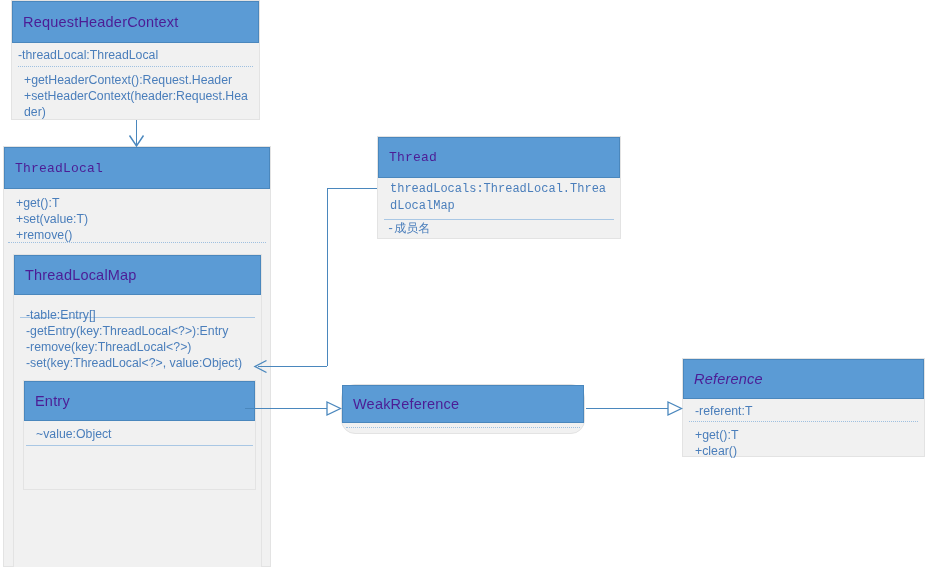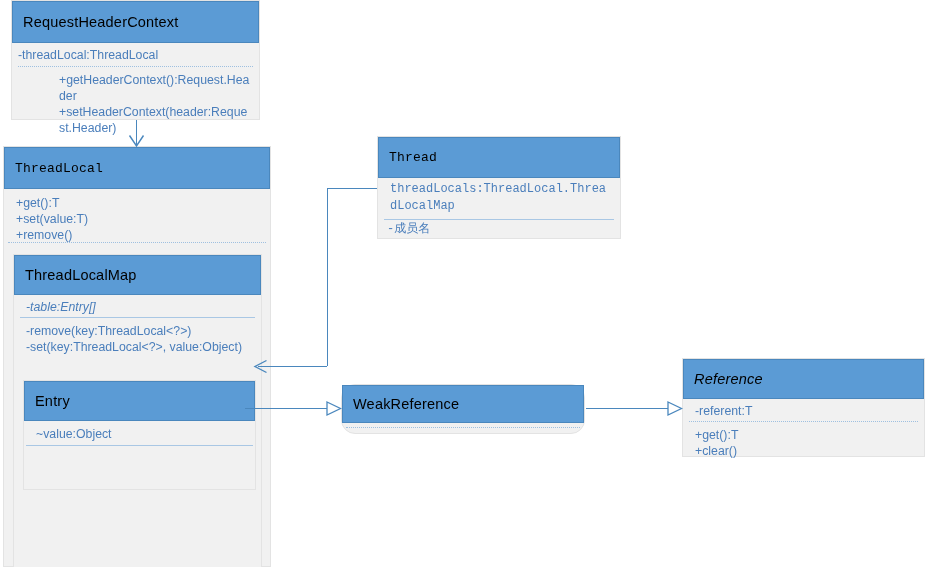--- a/index.html
+++ b/index.html
@@ -19,21 +19,21 @@
   
   .uml {
     position: absolute;
     box-sizing: border-box;
     background: #f1f1f1;
     border: 1px solid #e3e3e3;
   }
   .uml > .hdr {
     box-sizing: border-box;
     background: #5b9bd5;
-    color: #000000;
+    color: #4c1d95;
     border: 1px solid #4a87bd;
     display: flex;
     align-items: center;
     padding-left: 10px;
     font-size: 14.5px;
     letter-spacing: .2px;
     white-space: nowrap;
     overflow: hidden;
   }
   .uml > .hdr.abstract { font-style: italic; text-align: right; }
@@ -74,42 +74,43 @@
 <body>
 
 <div id="canvas">
 
   <div class="uml" style="left:11px; top:0px; width:249px; height:120px;">
     <div class="hdr" style="height:42px;">RequestHeaderContext</div>
     <div class="sect" style="height:23px; padding-top:4px;padding-left:6px;">
       <div>-threadLocal:ThreadLocal</div>
     </div>
     <div class="sep"></div>
-    <div class="sect" style="height:52px;margin-left:35px;">
+    <div class="sect" style="height:52px;">
       <div>+getHeaderContext():Request.Header</div>
       <div>+setHeaderContext(header:Request.Header)</div>
     </div>
   </div>
 
   <div class="uml" style="left:3px; top:146px; width:268px; height:421px;">
     <div class="hdr mono" style="height:42px;">ThreadLocal</div>
     <div class="sect" style="height:53px; padding-top:6px;">
       <div>+get():T</div>
       <div>+set(value:T)</div>
       <div>+remove()</div>
     </div>
     <div class="sep" style="margin:0 4px;"></div>
 
     <div class="uml" style="left:9px; top:107px; width:249px; height:314px;">
       <div class="hdr" style="height:40px;">ThreadLocalMap</div>
-      <div class="sect" style="height:22px; padding-top:4px;font-style:italic;">
+      <div class="sect" style="height:22px; padding-top:12px;">
         <div>-table:Entry[]</div>
       </div>
       <div class="sep solid"></div>
       <div class="sect" style="height:56px;">
+        <div>-getEntry(key:ThreadLocal&lt;?&gt;):Entry</div>
         <div>-remove(key:ThreadLocal&lt;?&gt;)</div>
         <div>-set(key:ThreadLocal&lt;?&gt;, value:Object)</div>
       </div>
 
       <div class="uml" style="left:9px; top:125px; width:233px; height:110px;">
         <div class="hdr" style="height:40px;">Entry</div>
         <div class="sect" style="height:24px; ">
           <div>~value:Object</div>
         </div>
         <div class="sep solid" style="margin:0 2px;"></div>

